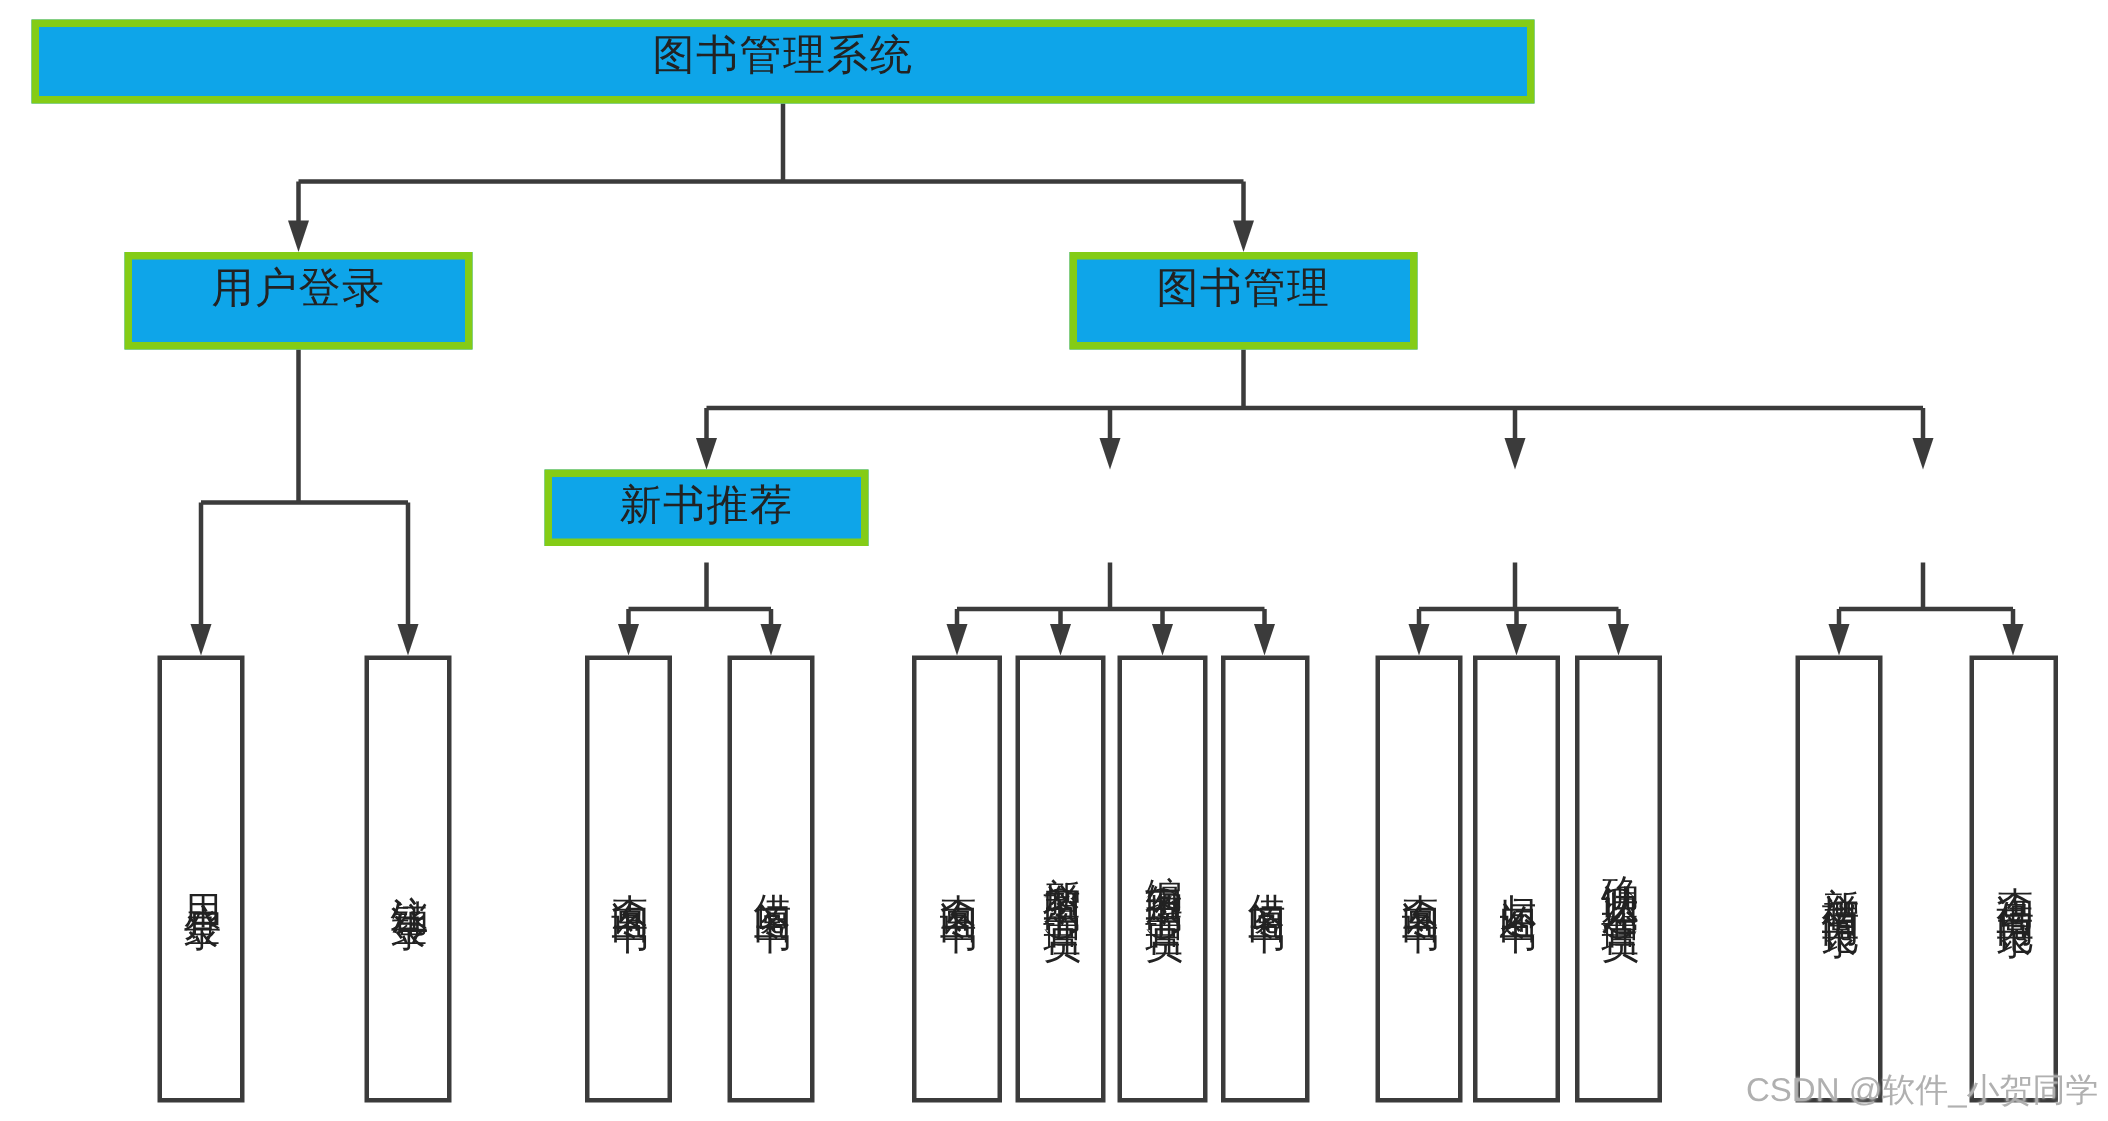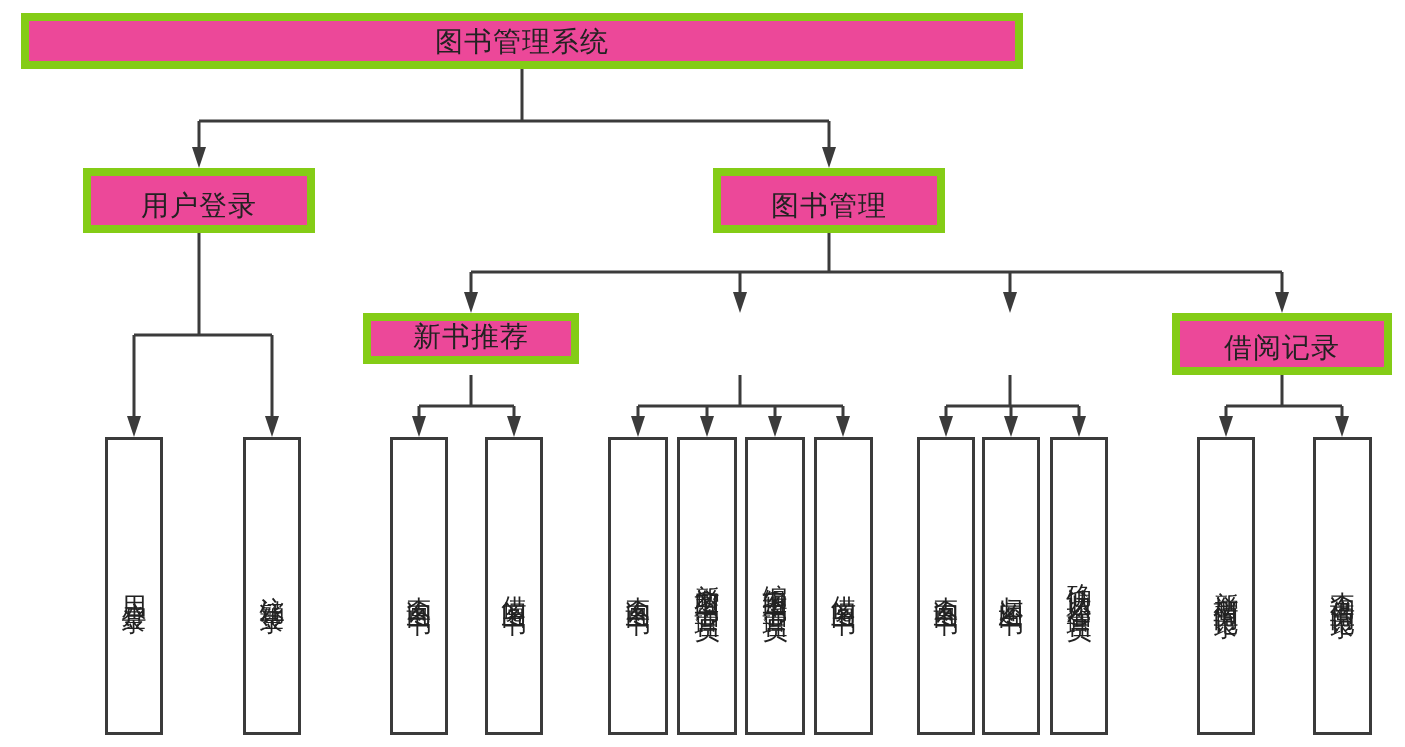--- a/index.html
+++ b/index.html
@@ -17,24 +17,24 @@
   }
   .connector-layer {
     position: absolute;
     left: 0;
     top: 0;
     pointer-events: none;
   }
   .hbox {
     position: absolute;
     box-sizing: border-box;
-    border: 8px solid #84cc16;
-    background: #ec4899;
+    border: 5px solid #84cc16;
+    background: #0ea5e9;
     display: flex;
-    align-items: flex-end;
+    align-items: flex-start;
     justify-content: center;
   }
   .hlabel {
     font-size: 28px;
     letter-spacing: 1px;
     color: #222222;
     white-space: nowrap;
   }
   .vbox {
     position: absolute;
@@ -117,23 +117,20 @@
   <div class="hbox" style="left:83px; top:168px; width:232px; height:65px">
     <span class="hlabel">用户登录</span>
   </div>
   <div class="hbox" style="left:713px; top:168px; width:232px; height:65px">
     <span class="hlabel">图书管理</span>
   </div>
 
   <div class="hbox" style="left:363px; top:313px; width:216px; height:51px">
     <span class="hlabel">新书推荐</span>
   </div>
-  <div class="hbox" style="left:1172px; top:313px; width:220px; height:62px">
-    <span class="hlabel">借阅记录</span>
-  </div>
 
   <div class="vbox" style="left:105px; width:58px">
     <span class="vlabel">用户登录</span>
   </div>
   <div class="vbox" style="left:243px; width:58px">
     <span class="vlabel">注销登录</span>
   </div>
 
   <div class="vbox" style="left:390px; width:58px">
     <span class="vlabel">查询图书</span>
@@ -165,14 +162,15 @@
     <span class="vlabel">确认归还（管理员）</span>
   </div>
 
   <div class="vbox" style="left:1197px; width:58px">
     <span class="vlabel">新增借阅记录</span>
   </div>
   <div class="vbox" style="left:1313px; width:59px">
     <span class="vlabel">查询借阅记录</span>
   </div>
 
+  <div class="watermark">CSDN @软件_小贺同学</div>
 
 </div>
 
 </body></html>

